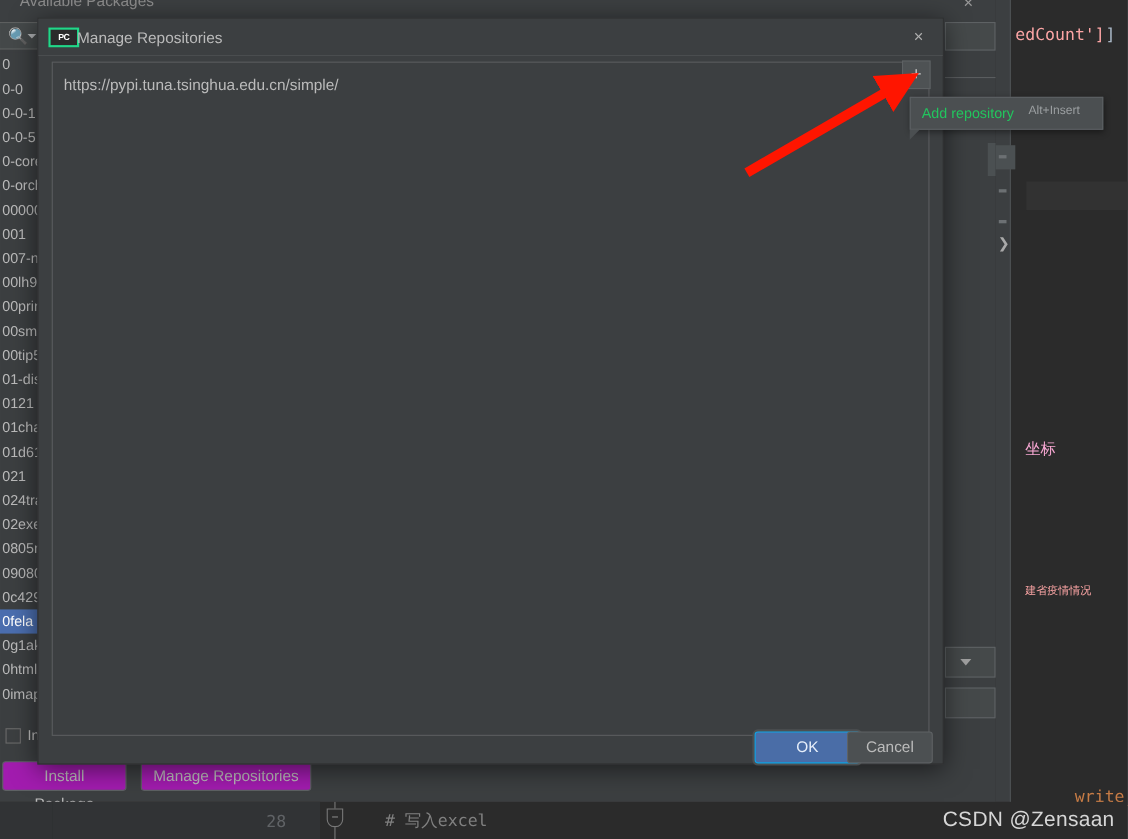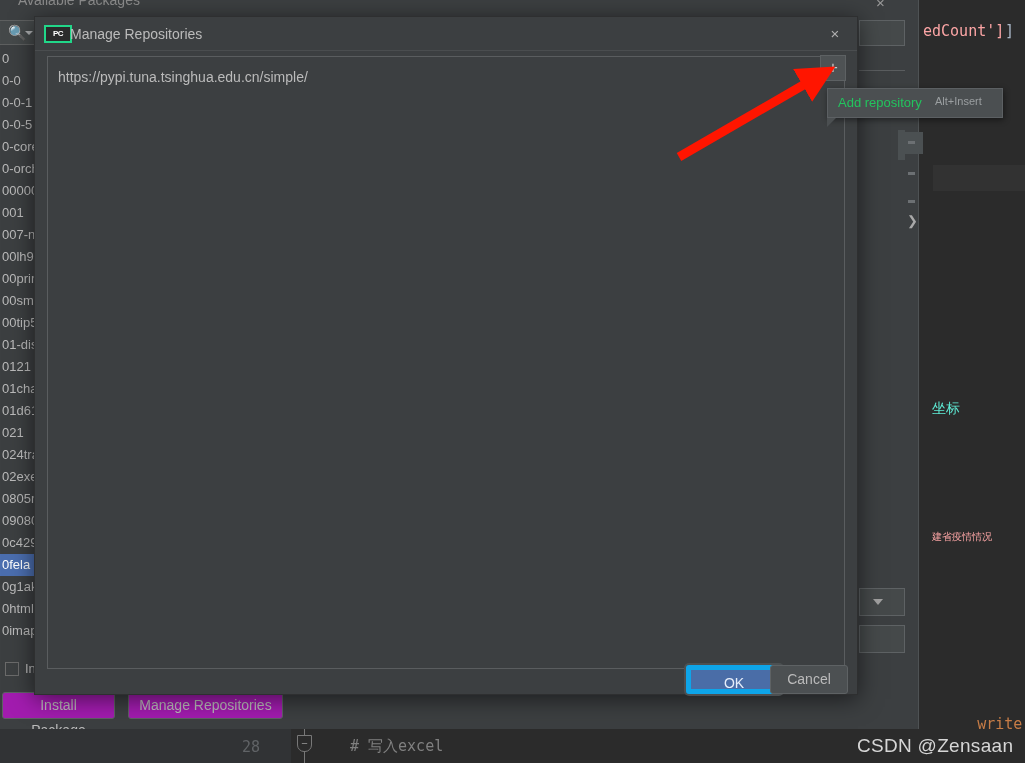--- a/index.html
+++ b/index.html
@@ -16,21 +16,21 @@
     position: absolute; left: 905px; top: 0; width: 120px; height: 729px;
     background: #2b2b2b;
   }
   .editor-line {
     position: absolute;
     font-family: "DejaVu Sans Mono", monospace;
     font-size: 15px; white-space: pre;
   }
   .tok-green { color: #fca5a5; }
   .tok-brack { color: #a9b7c6; }
-  .tok-grey  { color: #5eead4; font-family: Liberation Mono, monospace; }
+  .tok-grey  { color: #f9a8d4; font-family: Liberation Mono, monospace; }
   .tok-orange2{ color: #c77c46; }
   .editor-band {
     position: absolute; left: 0; width: 120px; height: 26px;
     background: #323232;
   }
   .editor-gutter-col {
     position: absolute; top: 0; width: 14px; height: 729px;
     background: #3c3f41;
   }
   .editor-vline {
@@ -184,21 +184,21 @@
     width: 26px; height: 26px;
     background: #4e5254; border: 1px solid #5d6163;
     color: #c9c9c9; font-size: 17px; text-align: center; line-height: 24px;
   }
   .dlg-footer-btn {
     position: absolute; height: 29px; line-height: 27px; text-align: center;
     font-size: 14px; border-radius: 3px;
   }
   #dlg-ok {
     left: 651px; top: 648px; width: 96px;
-    background: #4a6da7; border: 5px solid #0ea5e9; color: #e6eefa;
+    background: #4a6da7; border: 1px solid #0ea5e9; color: #e6eefa;
     box-shadow: 0 0 0 2px #4c5052;
   }
   #dlg-cancel {
     left: 735px; top: 648px; width: 78px;
     background: #4c5052; border: 1px solid #5e6264; color: #bbbbbb;
   }
 
   
   .tooltip {
     position: absolute; left: 827px; top: 88px; width: 176px; height: 30px;

